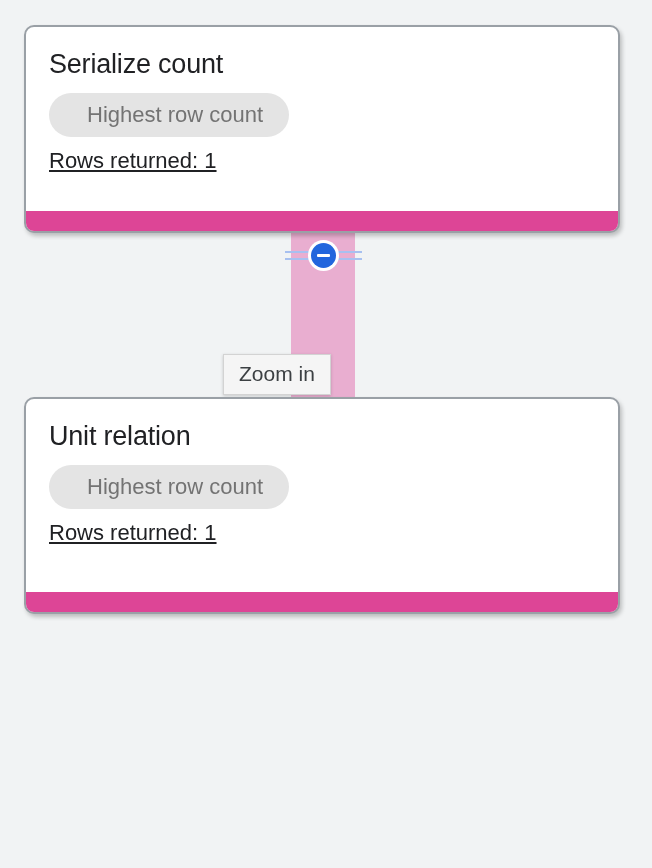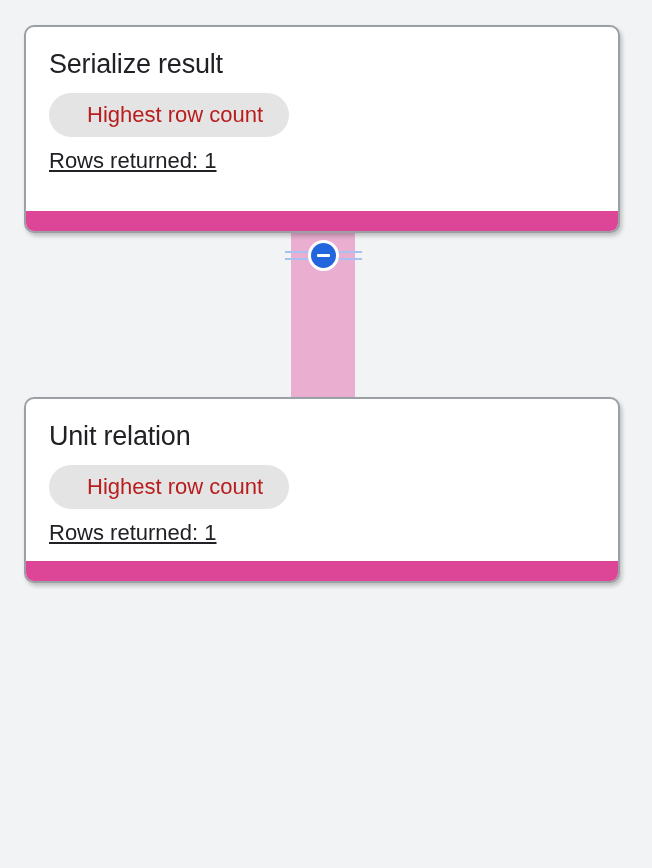--- a/index.html
+++ b/index.html
@@ -100,42 +100,42 @@
   #card-0 {
     left: 24px;
     top: 25px;
     width: 596px;
     height: 208px;
   }
   #card-1 {
     left: 24px;
     top: 397px;
     width: 596px;
-    height: 186px;
+    height: 217px;
   }
   .node-body {
     padding: 22px 23px 0 23px;
   }
   .node-title {
     font-size: 27px;
     line-height: 31px;
     color: #202124;
     letter-spacing: -0.2px;
     white-space: nowrap;
   }
   .node-chip {
     display: inline-block;
     margin-top: 13px;
     margin-left: 0px;
     padding: 9px 26px 10px 38px;
     background: #e4e4e4;
     border-radius: 999px;
     font-size: 22px;
     line-height: 25px;
-    color: #b91c1c;
+    color: #737373;
     white-space: nowrap;
   }
   .node-rows {
     margin-top: 11px;
     font-size: 22px;
     line-height: 26px;
     color: #202124;
     white-space: nowrap;
     text-decoration: underline;
   }
@@ -166,39 +166,40 @@
 </style>
 </head>
 <body>
 
 <div id="canvas">
 
   <div class="connector"></div>
 
   <div class="node-card" id="card-0">
     <div class="node-body">
-      <div class="node-title">Serialize result</div>
+      <div class="node-title">Serialize count</div>
       <div class="node-chip">Highest row count</div>
       <div class="node-rows">Rows returned: 1</div>
     </div>
     <div class="node-accent"></div>
   </div>
 
   <div class="collapse-control">
     <div class="collapse-line">
       <span></span>
       <span></span>
     </div>
     <div class="collapse-knob">
       <div class="dot">
         <i></i>
       </div>
     </div>
   </div>
 
+  <div class="tooltip">Zoom in</div>
 
   <div class="node-card" id="card-1">
     <div class="node-body">
       <div class="node-title">Unit relation</div>
       <div class="node-chip">Highest row count</div>
       <div class="node-rows">Rows returned: 1</div>
     </div>
     <div class="node-accent"></div>
   </div>
 

